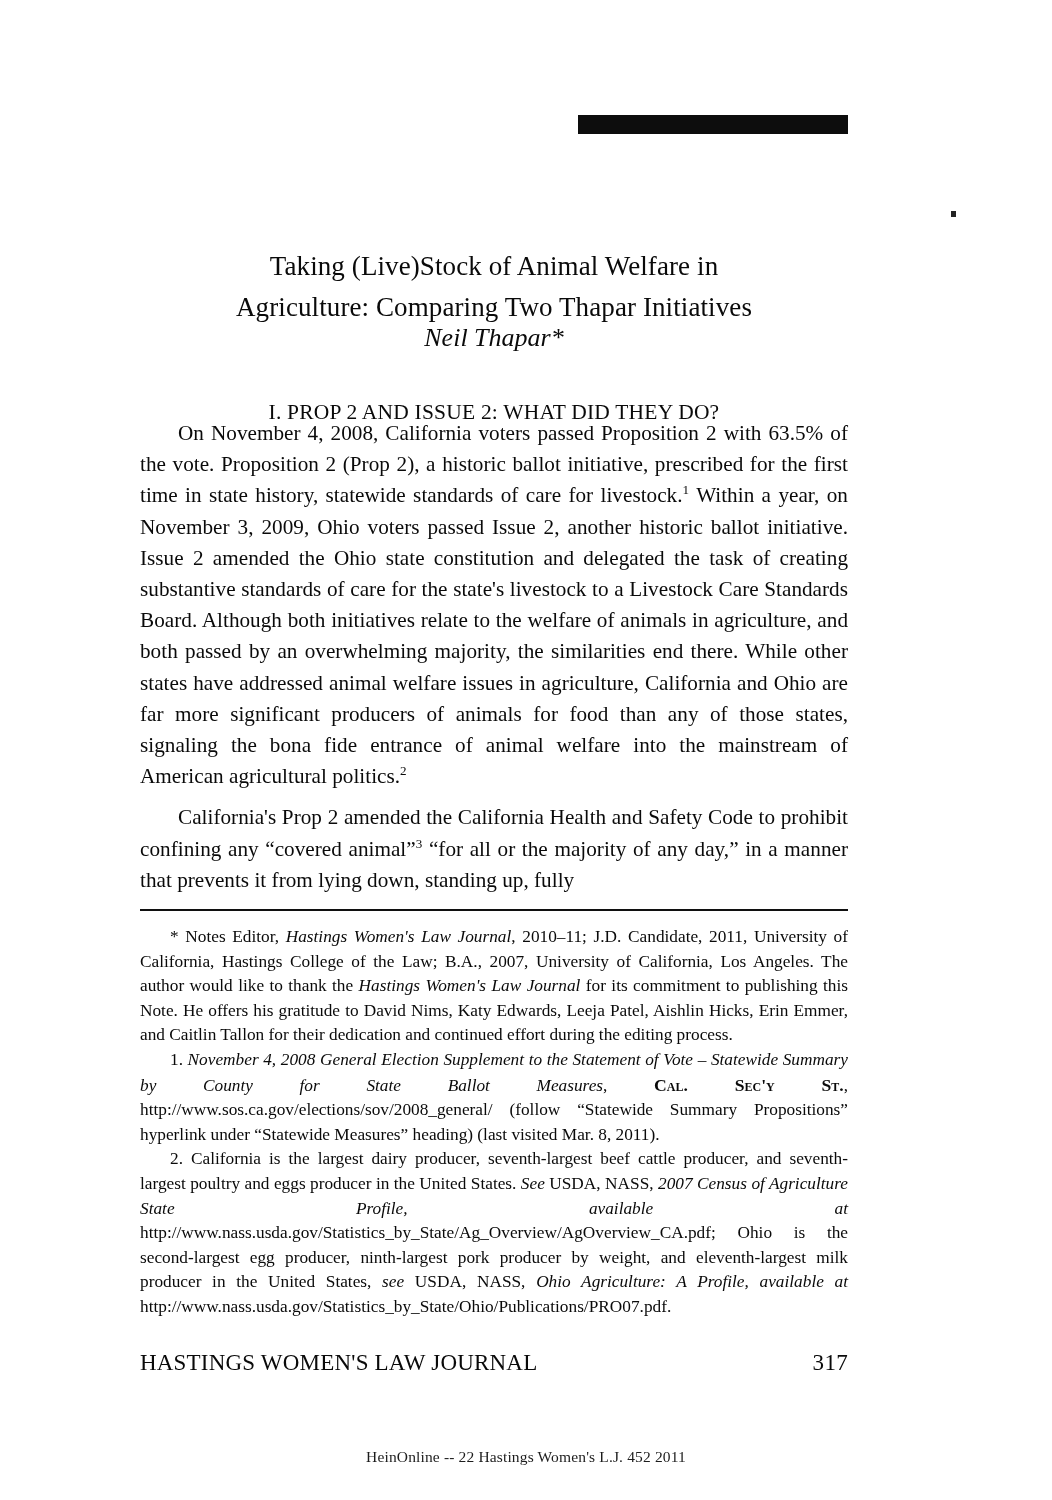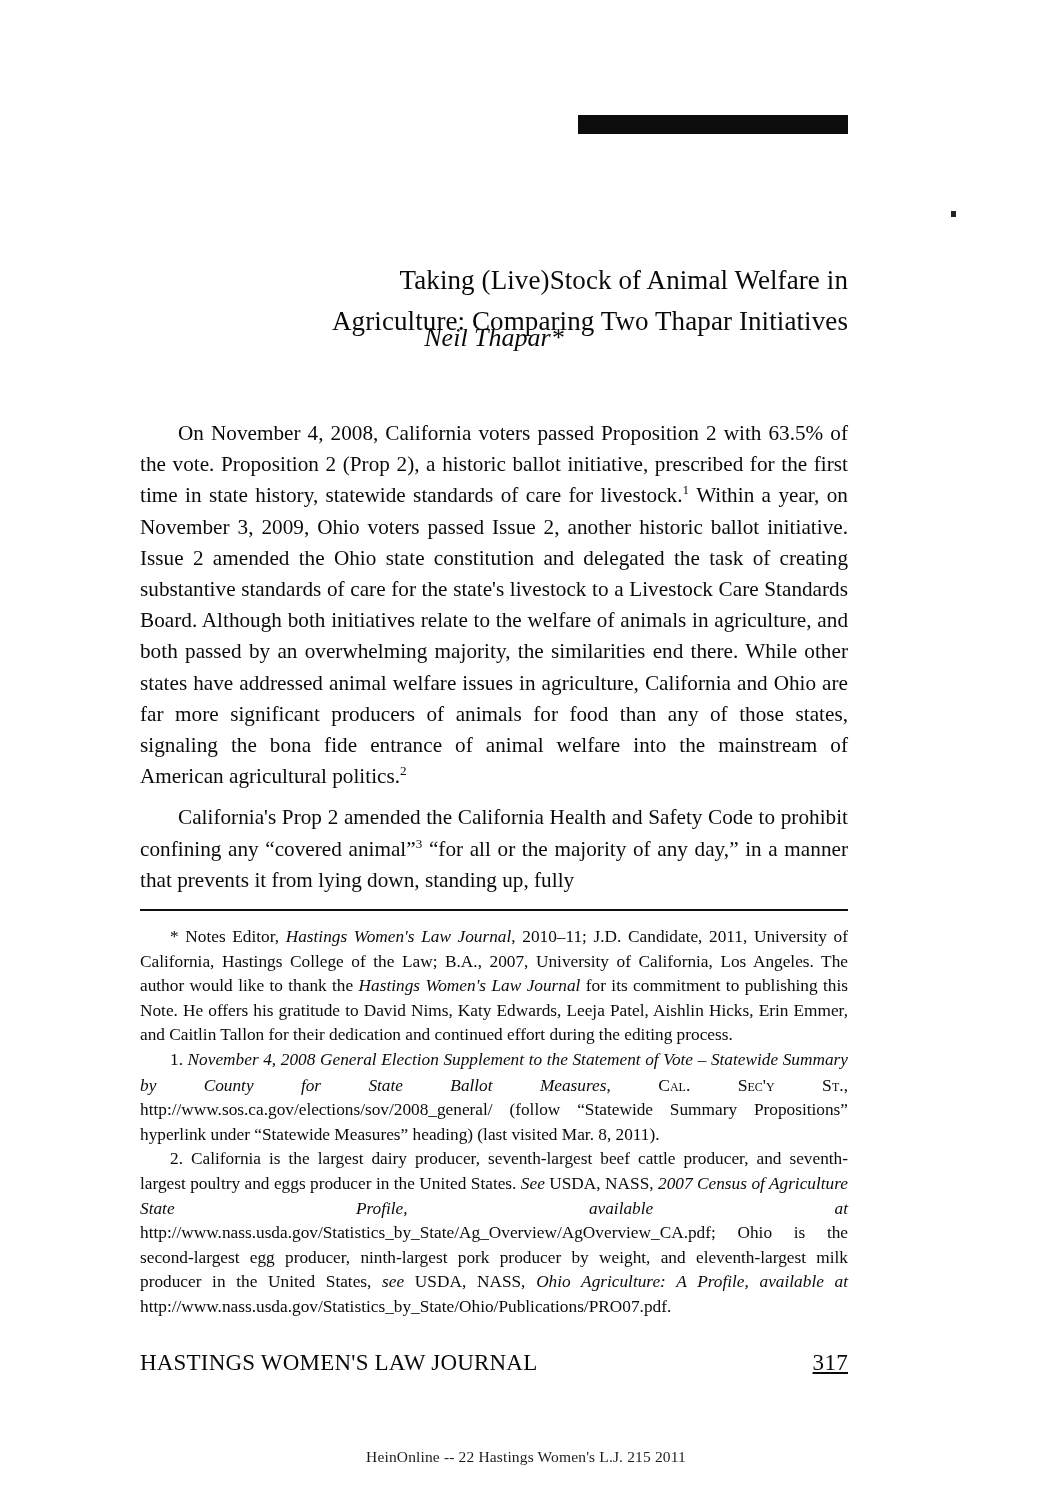--- a/index.html
+++ b/index.html
@@ -44,22 +44,22 @@
   }
 
   
   .col {
     position: absolute;
     left: 140px;
     width: 708px;
   }
 
   .title {
-    top: 260px;
-    text-align: right;
+    top: 246px;
+    text-align: center;
     font-size: 27px;
     line-height: 41px;
     letter-spacing: 0.1px;
   }
   .title .line { display: block; }
 
   .byline {
     top: 321px;
     text-align: center;
     font-style: italic;
@@ -113,33 +113,34 @@
     text-justify: inter-word;
   }
   .footnotes p {
     margin: 0;
     text-indent: 30px;
   }
   .it { font-style: italic; }
   .sc {
     font-variant: small-caps;
     font-size: 1.02em;
+    font-weight: bold;
   }
 
   
   .runfoot {
     top: 1348px;
     font-size: 23px;
     line-height: 30px;
     display: flex;
     justify-content: space-between;
     align-items: baseline;
   }
   .runfoot .journal { letter-spacing: 0.2px; }
-  .runfoot .pageno { letter-spacing: 0.3px; text-decoration: underline; }
+  .runfoot .pageno { letter-spacing: 0.3px; }
 
   
   .watermark {
     position: absolute;
     left: 0;
     top: 1448px;
     width: 1052px;
     text-align: center;
     font-size: 15.5px;
     color: #1c1c1c;
@@ -154,34 +155,35 @@
   <div class="redaction-bar"></div>
   <div class="speck"></div>
 
   <div class="col title">
     <span class="line">Taking (Live)Stock of Animal Welfare in</span>
     <span class="line">Agriculture: Comparing Two Thapar Initiatives</span>
   </div>
 
   <div class="col byline">Neil Thapar*</div>
 
+  <div class="col section-heading">I.  PROP 2 AND ISSUE 2: WHAT DID THEY DO?</div>
 
   <div class="col body-block">
     <p><span>On November 4, 2008, California voters passed Proposition 2 with 63.5% of the vote.  Proposition 2 (Prop 2), a historic ballot initiative, prescribed for the first time in state history, statewide standards of care for livestock.</span><sup>1</sup><span> Within a year, on November 3, 2009, Ohio voters passed Issue 2, another historic ballot initiative.  Issue 2 amended the Ohio state constitution and delegated the task of creating substantive standards of care for the state's livestock to a Livestock Care Standards Board.  Although both initiatives relate to the welfare of animals in agriculture, and both passed by an overwhelming majority, the similarities end there.  While other states have addressed animal welfare issues in agriculture, California and Ohio are far more significant producers of animals for food than any of those states, signaling the bona fide entrance of animal welfare into the mainstream of American agricultural politics.</span><sup>2</sup></p>
     <p><span>California's Prop 2 amended the California Health and Safety Code to prohibit confining any “covered animal”</span><sup>3</sup><span> “for all or the majority of any day,” in a manner that prevents it from lying down, standing up, fully</span></p>
   </div>
 
   <div class="fn-rule"></div>
 
   <div class="col footnotes" id="footnotes">
       <p><span>*    Notes Editor, </span><span class="it">Hastings Women's Law Journal</span><span>, 2010–11; J.D. Candidate, 2011, University of California, Hastings College of the Law; B.A., 2007, University of California, Los Angeles.  The author would like to thank the </span><span class="it">Hastings Women's Law Journal</span><span> for its commitment to publishing this Note.  He offers his gratitude to David Nims, Katy Edwards, Leeja Patel, Aishlin Hicks, Erin Emmer, and Caitlin Tallon for their dedication and continued effort during the editing process.</span></p>
       <p><span>1.  </span><span class="it">November 4, 2008 General Election Supplement to the Statement of Vote – Statewide Summary by County for State Ballot Measures</span><span>, </span><span class="sc">Cal. Sec'y St.</span><span>, http://www.sos.ca.gov/elections/sov/2008_general/ (follow “Statewide Summary Propositions” hyperlink under “Statewide Measures” heading) (last visited Mar. 8, 2011).</span></p>
       <p><span>2.  California is the largest dairy producer, seventh-largest beef cattle producer, and seventh-largest poultry and eggs producer in the United States.  </span><span class="it">See</span><span> USDA, NASS, </span><span class="it">2007 Census of Agriculture State Profile, available at</span><span> http://www.nass.usda.gov/Statistics_by_State/Ag_Overview/AgOverview_CA.pdf; Ohio is the second-largest egg producer, ninth-largest pork producer by weight, and eleventh-largest milk producer in the United States, </span><span class="it">see</span><span> USDA, NASS, </span><span class="it">Ohio Agriculture: A Profile, available at</span><span> http://www.nass.usda.gov/Statistics_by_State/Ohio/Publications/PRO07.pdf.</span></p>
     </div>
 
   <div class="col runfoot">
     <span class="journal">HASTINGS WOMEN'S LAW JOURNAL</span>
     <span class="pageno">317</span>
   </div>
 
-  <div class="watermark">HeinOnline  -- 22 Hastings Women's L.J. 215 2011</div>
+  <div class="watermark">HeinOnline  -- 22 Hastings Women's L.J. 452 2011</div>
 
 </div>
 
 </body></html>

